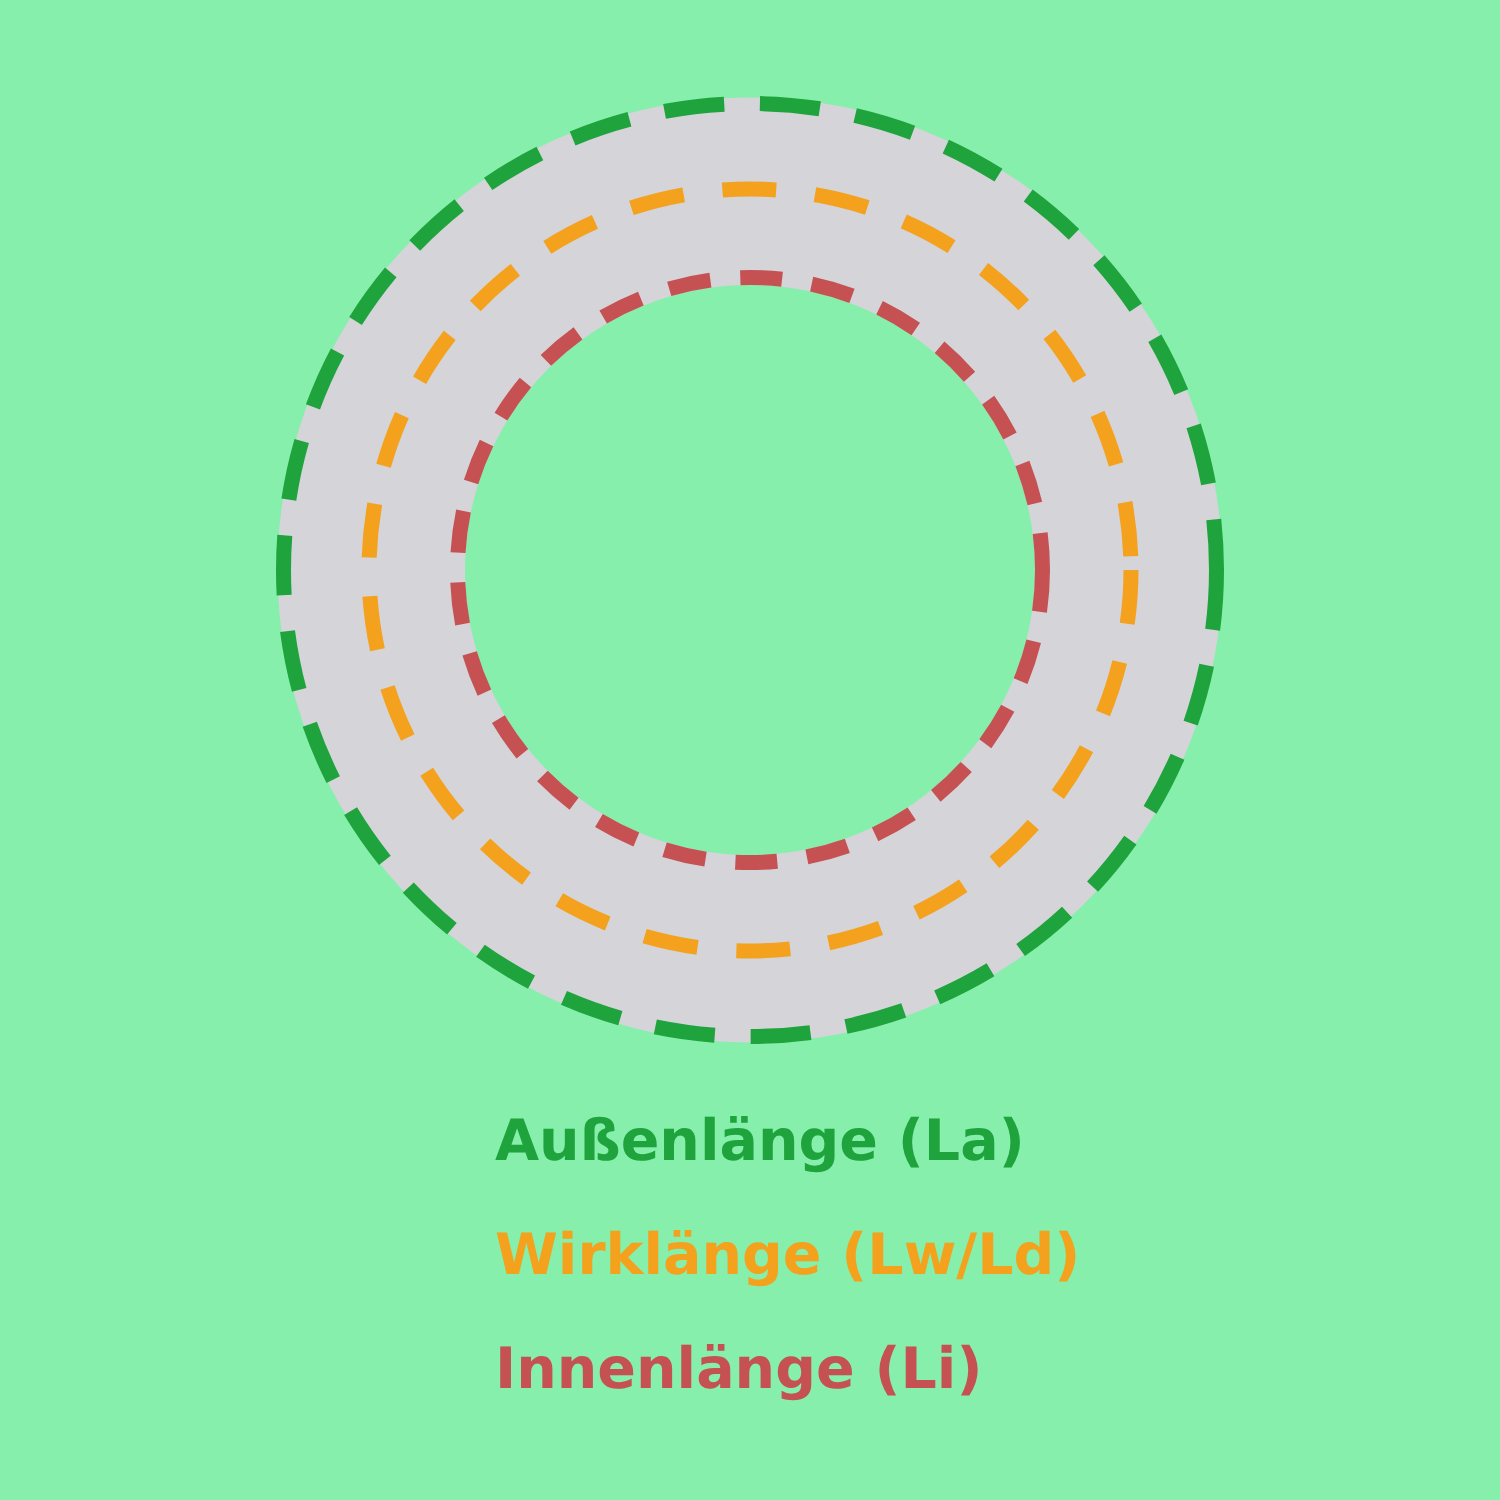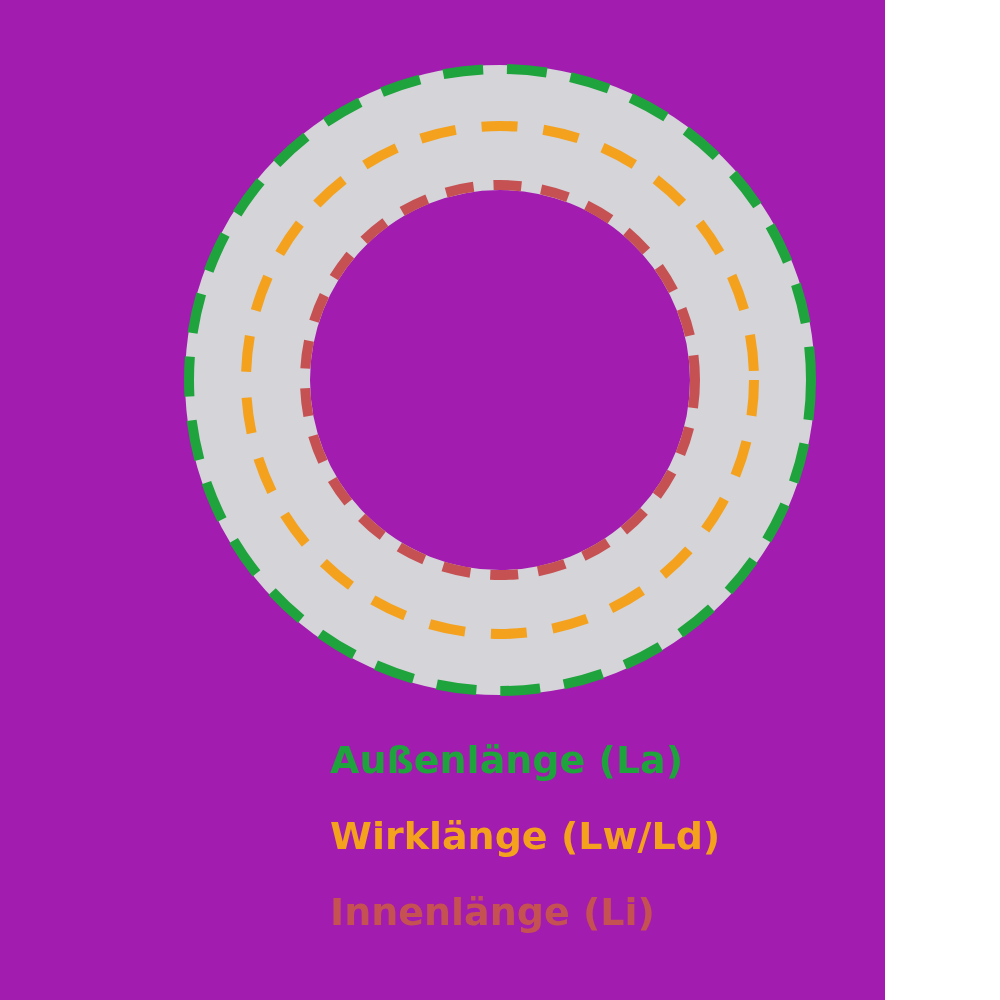--- a/index.html
+++ b/index.html
@@ -6,23 +6,23 @@
     margin: 0;
     padding: 0;
     background: #ffffff;
     width: 1000px;
     height: 1000px;
     overflow: hidden;
     font-family: "DejaVu Sans", "Liberation Sans", sans-serif;
   }
   .canvas {
     position: relative;
-    width: 885px;
+    width: 1000px;
     height: 1000px;
-    background: #a21caf;
+    background: #86efac;
   }
   svg {
     display: block;
   }
   .legend-text {
     font-family: "DejaVu Sans", "Liberation Sans", sans-serif;
     font-weight: 700;
     font-size: 38px;
   }
 </style>

